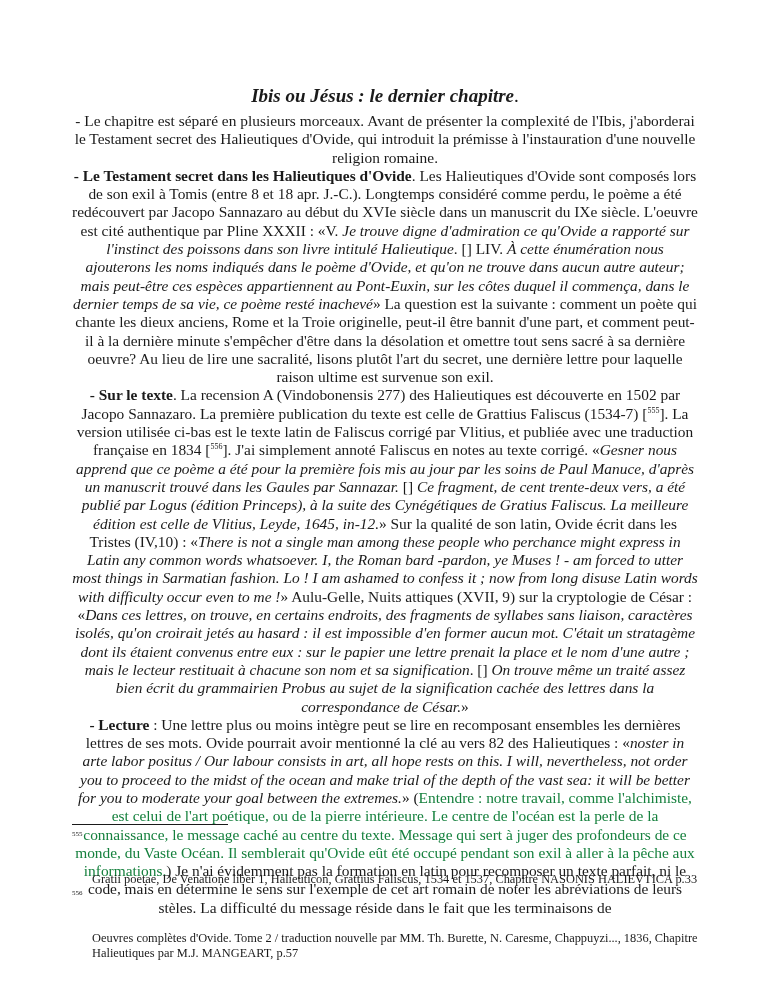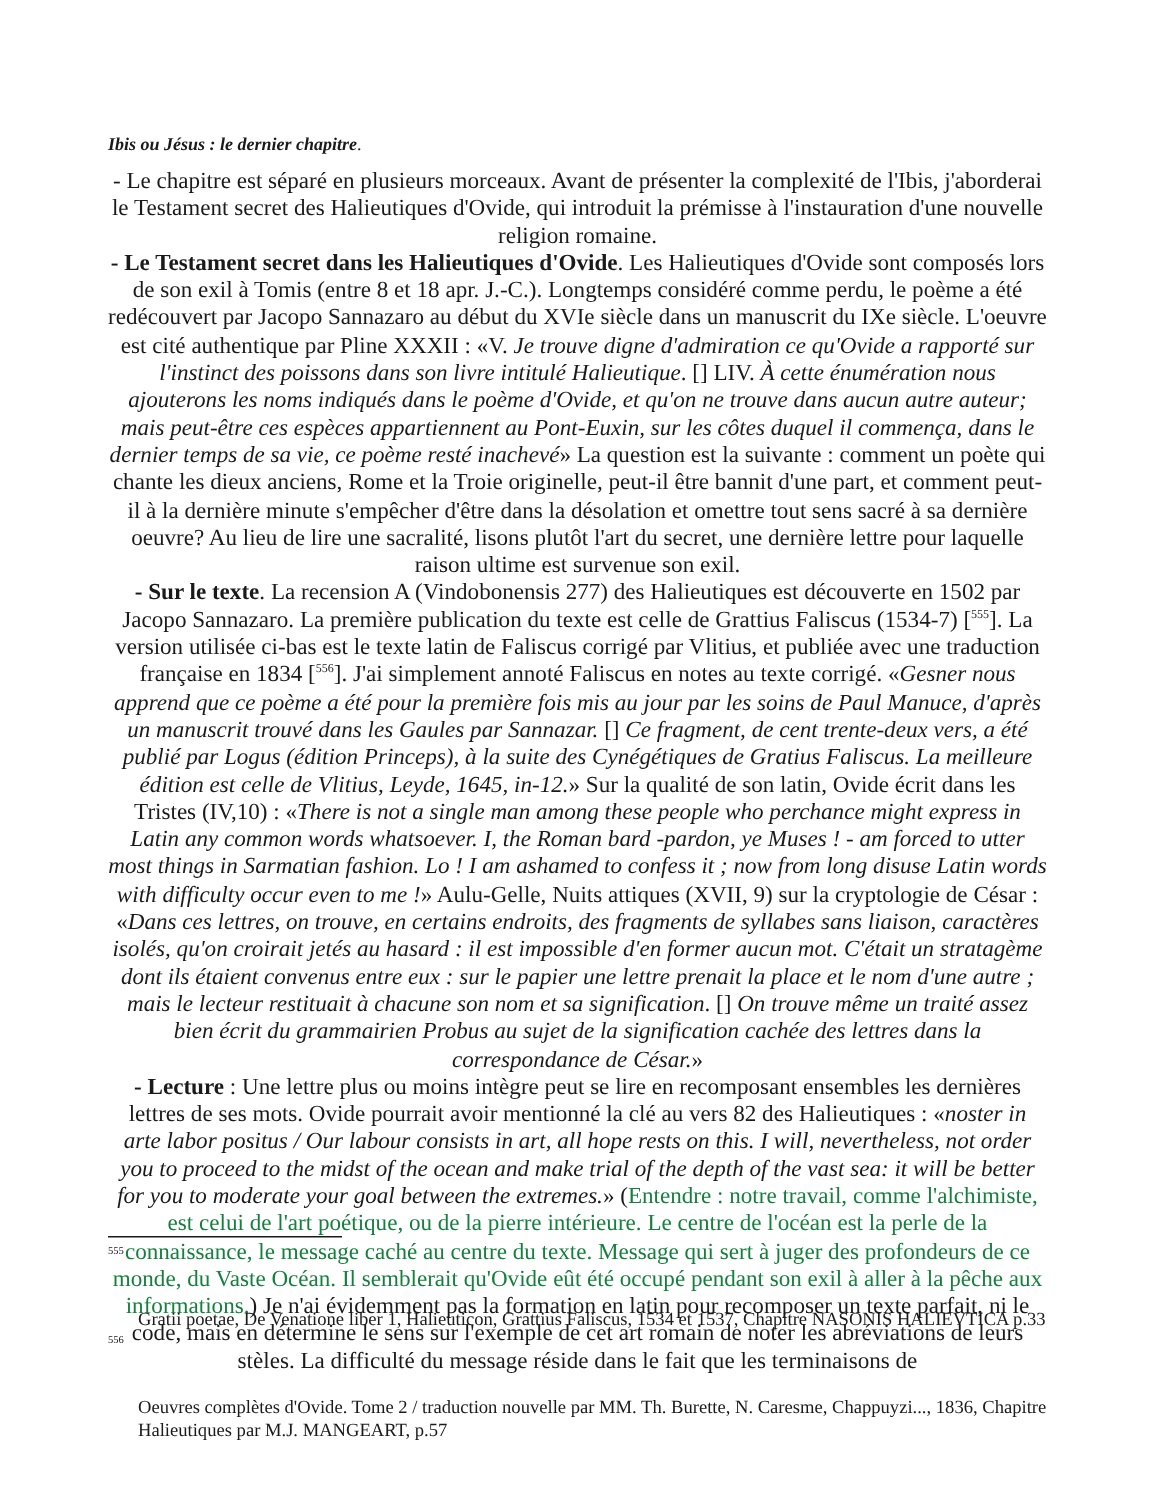--- a/index.html
+++ b/index.html
@@ -15,21 +15,22 @@
       font-family: "Liberation Serif", "DejaVu Serif", serif;
       color: #1a1a1a;
     }
     .page {
       position: absolute;
       left: 72px;
       top: 86px;
       width: 626px;
     }
     .title {
-      font-size: 12px;
+      text-align: center;
+      font-size: 19px;
       line-height: 20px;
       margin: 0 0 6px 0;
     }
     .title em { font-weight: bold; font-style: italic; }
     .body-text {
       font-size: 15.4px;
       line-height: 18.3px;
       margin: 0;
       text-align: center;
     }

